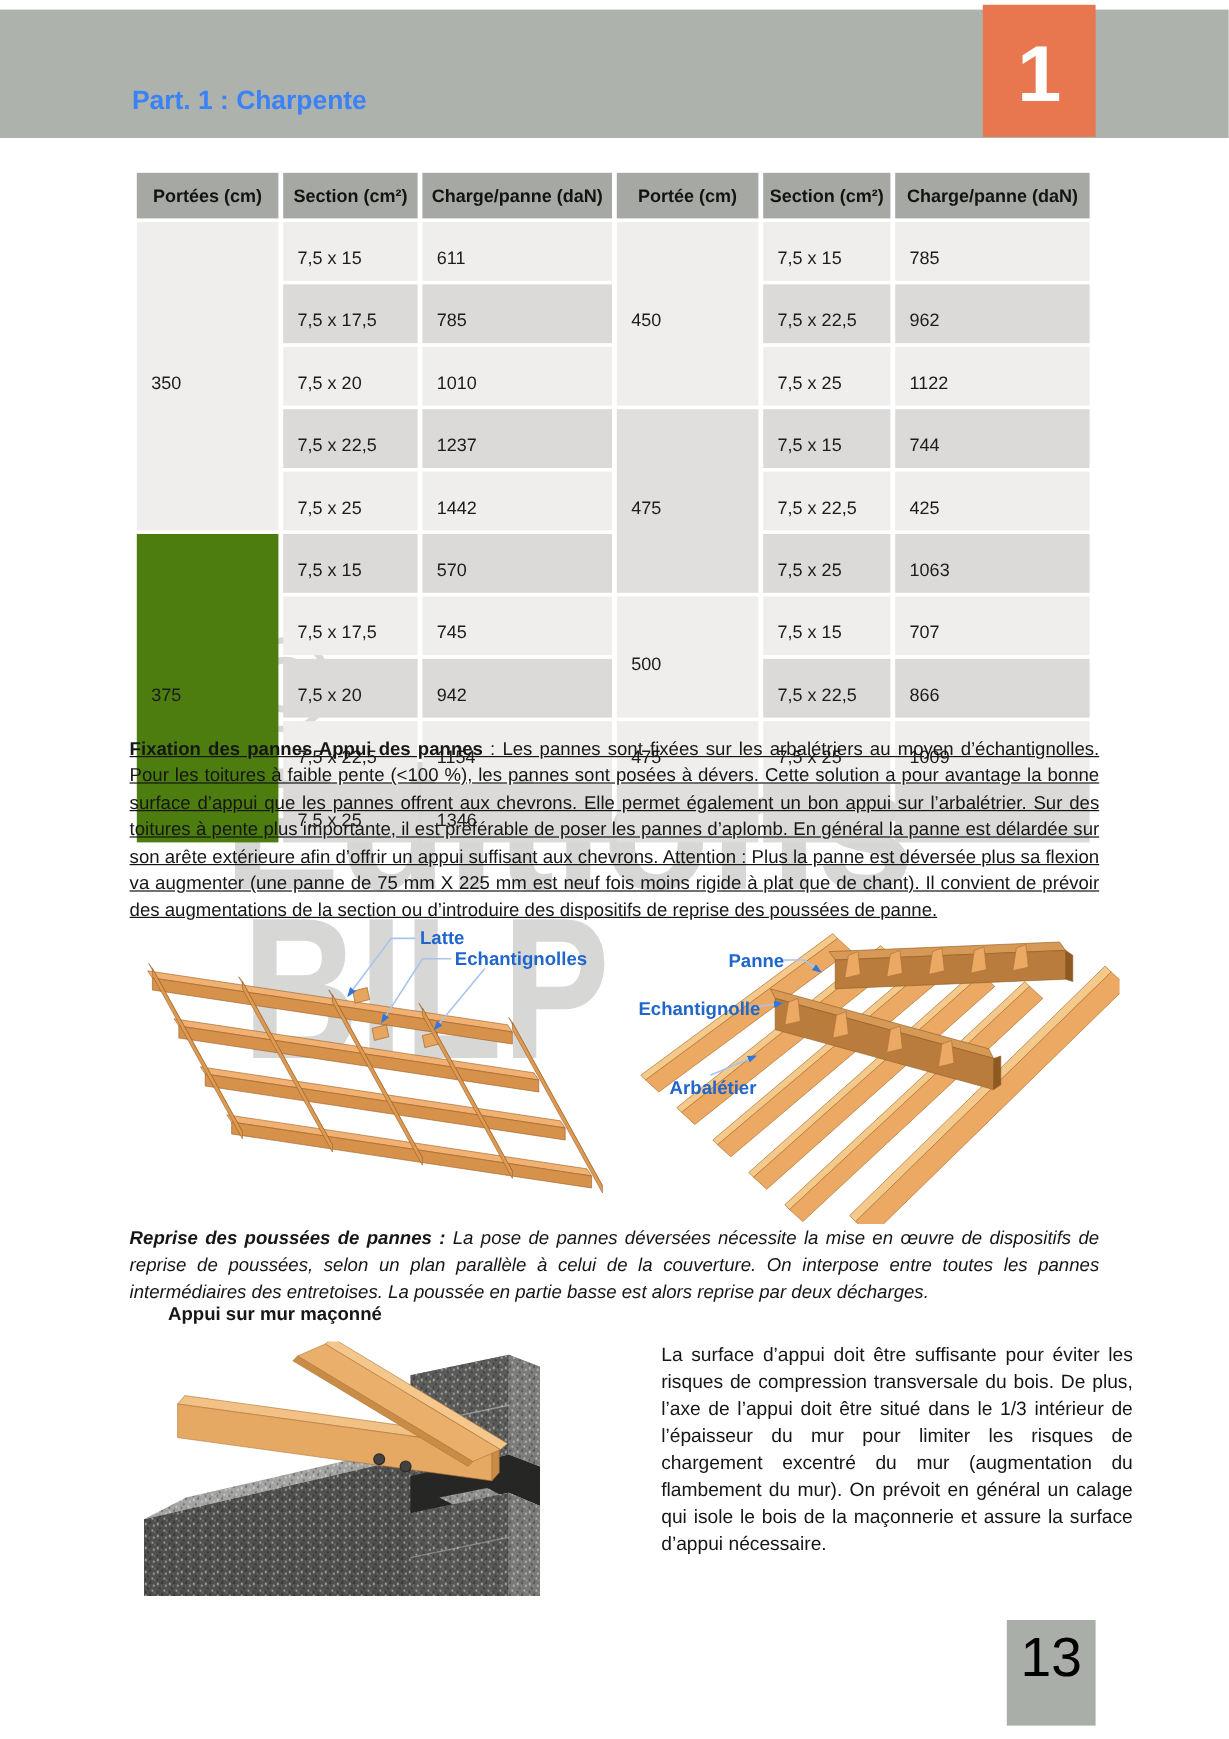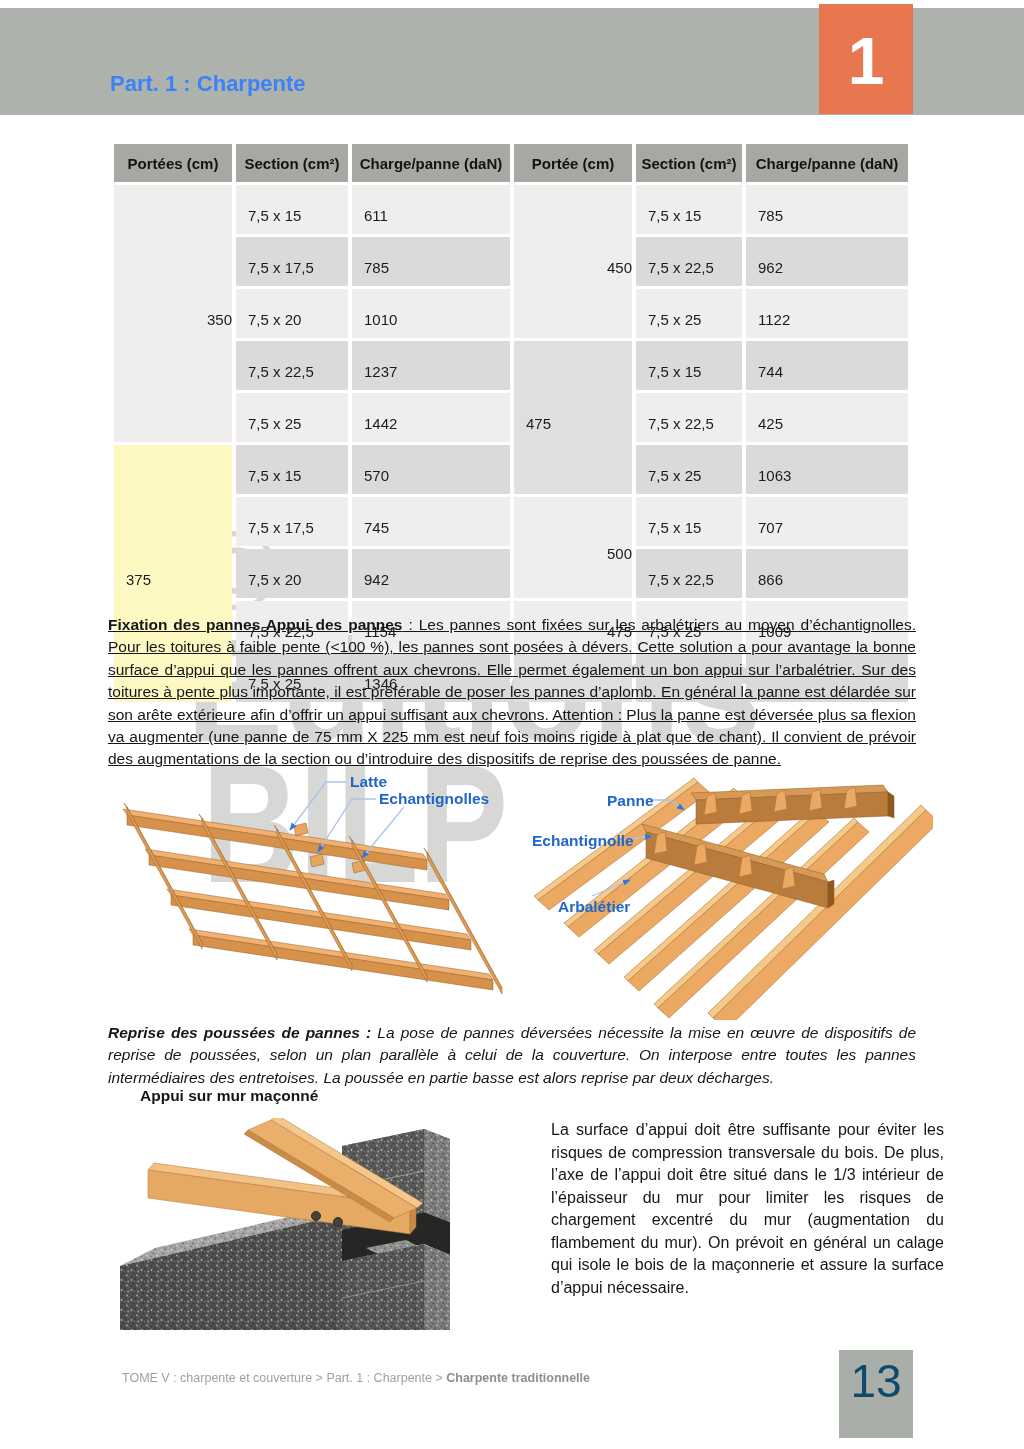--- a/index.html
+++ b/index.html
@@ -24,22 +24,22 @@
 
   
   table.load{ position:absolute; left:110px; top:141px; z-index:1;
               border-collapse:separate; border-spacing:4px 3px; table-layout:fixed; }
   table.load th{ background:#a5a8a3; height:38px; font-size:15px; font-weight:bold; color:#131313;
                  text-align:center; padding:0 1px; overflow:hidden; white-space:nowrap; }
   table.load td{ font-size:15px; color:#1c1c1c; height:37px; padding:12px 0 0 12px; vertical-align:middle;
                  overflow:hidden; white-space:nowrap; }
   tr.light td.data{ background:#efeeec; }
   tr.dark  td.data{ background:#dbdad8; }
-  td.portee.light{ background:#efeeec;text-align:right; }
-  td.portee.mid{ background:#fef9c3; }
+  td.portee.light{ background:#efeeec; }
+  td.portee.mid{ background:#4d7c0f; }
   td.portee.dark{ background:#e0dfdd; }
 
   
   .para{ position:absolute; left:108px; width:808px; text-align:justify;
          font-size:15.5px; line-height:22.4px; z-index:1; }
   #fixation{ top:614px;text-decoration:underline; }
   #reprise{ top:1022px;font-style:italic; }
   .subhead{ position:absolute; left:108px; top:1087px; font-size:15.5px; font-weight:bold; z-index:1;margin-left:32px; }
   .appui-text{ position:absolute; left:523px; top:1119px; width:393px; text-align:justify;
                font-size:16px; line-height:22.5px; z-index:1;margin-left:28px; }
@@ -51,21 +51,21 @@
   #fig3{ left:120px; top:1118px; }
   .fig text{ font-family:"Liberation Sans", sans-serif; font-weight:bold; font-size:15.5px; fill:var(--blue); }
   .leader{ fill:none; stroke:#a9c4ec; stroke-width:1.3px; }
 
   
   .crumbs{ position:absolute; left:122px; top:1369px; font-size:12.5px; color:#a0a09e;
            line-height:18px; z-index:1; }
   .crumbs b{ color:#8e8e8c; }
   .pagebox{ position:absolute; left:839px; top:1350px; width:74px; height:88px; background:#a9aea9;
             z-index:1; text-align:center; }
-  .pagebox span{ display:inline-block; margin-top:8px; color:#0c4a6e; font-size:46px; line-height:1;text-align:right; }
+  .pagebox span{ display:inline-block; margin-top:8px; color:#000000; font-size:46px; line-height:1;text-align:right; }
 </style>
 </head>
 <body>
 
 <div class="page">
 
   <div class="wm" id="wm-c">©</div>
   <div class="wm" id="wm-editions">Editions</div>
   <div class="wm" id="wm-bilp">BILP</div>
 
@@ -322,19 +322,18 @@
       <polygon points="128,12 274,100 270,104 124,16" fill="#c98c46"></polygon>
     </g>
 
     <circle cx="196" cy="98" r="4.5" fill="#44423e" stroke="#2e2c28" stroke-width="1"></circle>
     <circle cx="218" cy="104" r="4.5" fill="#44423e" stroke="#2e2c28" stroke-width="1"></circle>
   </svg>
 
   <div class="appui-text">La surface d’appui doit être suffisante pour éviter les risques de compression transversale du bois. De plus, l’axe de l’appui doit être situé dans le 1/3 intérieur de l’épaisseur du mur pour limiter les risques de chargement excentré du mur (augmentation du flambement du mur). On prévoit en général un calage qui isole le bois de la maçonnerie et assure la surface d’appui nécessaire.</div>
 
   <div class="crumbs">
-    <div><span>TOME V : charpente et couverture &gt; Part. 1 : Charpente &gt; </span><b>Charpente traditionnelle</b></div>
   </div>
   <div class="pagebox">
     <span>13</span>
   </div>
 
 </div>
 
 </body></html>

